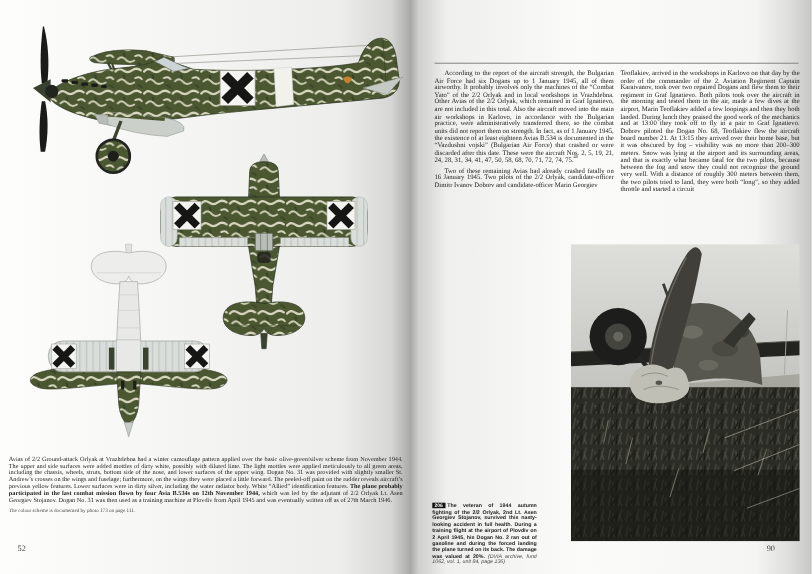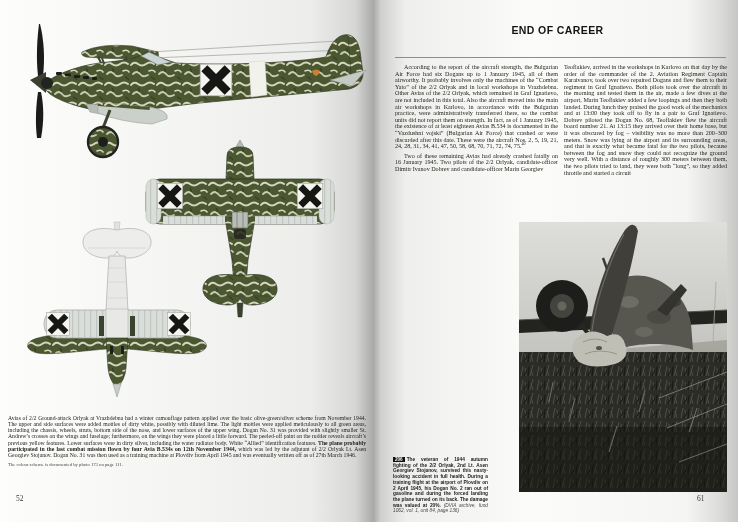--- a/index.html
+++ b/index.html
@@ -134,21 +134,20 @@
       <path d="M113 384 L121 384 L117 397 Z" fill="#c9cdc8" stroke="#8a8e89" stroke-width="0.5"></path>
     </g>
   </svg>
 
   <p class="abs art-caption"><span>Avias of 2/2 Ground-attack Orlyak at Vrazhdebna had a winter camouflage pattern applied over the basic olive-green/silver scheme from November 1944. The upper and side surfaces were added mottles of dirty white, possibly with diluted lime. The light mottles were applied meticulously to all green areas, including the chassis, wheels, struts, bottom side of the nose, and lower surfaces of the upper wing. Dogan No. 31 was provided with slightly smaller St. Andrew’s crosses on the wings and fuselage; furthermore, on the wings they were placed a little forward. The peeled-off paint on the rudder reveals aircraft’s previous yellow features. Lower surfaces were in dirty silver, including the water radiator body. White “Allied” identification features.</span>
       <span class="bold">The plane probably participated in the last combat mission flown by four Avia B.534s on 12th November 1944,</span>
       <span>which was led by the adjutant of 2/2 Orlyak Lt. Asen Georgiev Stojanov. Dogan No. 31 was then used as a training machine at Plovdiv from April 1945 and was eventually written off as of 27th March 1946.</span></p>
   <div class="abs foot">The colour scheme is documented by photo 173 on page 111.</div>
   <div class="abs pageno pn-left">52</div>
 
-  <div class="abs title1">END OF CAREER</div>
   <div class="abs rule"></div>
 
   <div class="abs col col1">
     <p class="indent"><span>According to the report of the aircraft strength, the Bulgarian Air Force had six Dogans up to 1 January 1945, all of them airworthy. It probably involves only the machines of the “Combat Yato” of the 2/2 Orlyak and in local workshops in Vrazhdebna. Other Avias of the 2/2 Orlyak, which remained in Graf Ignatievo, are not included in this total. Also the aircraft moved into the main air workshops in Karlovo, in accordance with the Bulgarian practice, were administratively transferred there, so the combat units did not report them on strength. In fact, as of 1 January 1945, the existence of at least eighteen Avias B.534 is documented in the “Vazdushni vojski” (Bulgarian Air Force) that crashed or were discarded after this date. These were the aircraft Nos. 2, 5, 19, 21, 24, 28, 31, 34, 41, 47, 50, 58, 68, 70, 71, 72, 74, 75.</span><sup>40</sup></p>
     <p class="indent">Two of these remaining Avias had already crashed fatally on 16 January 1945. Two pilots of the 2/2 Orlyak, candidate-officer Dimitr Ivanov Dobrev and candidate-officer Marin Georgiev</p>
   </div>
   <div class="abs col col2">
     <p>Teoflakiev, arrived in the workshops in Karlovo on that day by the order of the commander of the 2. Aviation Regiment Captain Karaivanov, took over two repaired Dogans and flew them to their regiment in Graf Ignatievo. Both pilots took over the aircraft in the morning and tested them in the air, made a few dives at the airport, Marin Teoflakiev added a few loopings and then they both landed. During lunch they praised the good work of the mechanics and at 13:00 they took off to fly in a pair to Graf Ignatievo. Dobrev piloted the Dogan No. 68, Teoflakiev flew the aircraft board number 21. At 13:15 they arrived over their home base, but it was obscured by fog – visibility was no more than 200–300 meters. Snow was lying at the airport and its surrounding areas, and that is exactly what became fatal for the two pilots, because between the fog and snow they could not recognize the ground very well. With a distance of roughly 300 meters between them, the two pilots tried to land, they were both “long”, so they added throttle and started a circuit</p>
   </div>
 
@@ -189,15 +188,15 @@
     <path d="M30 180 L34 160 M50 200 L56 176 M120 190 L126 168 M170 210 L178 186 M90 230 L98 204" stroke="#81816f" stroke-width="0.8" fill="none"></path>
     <line x1="140" y1="176" x2="208" y2="150" stroke="#9a9a8c" stroke-width="0.7"></line>
     <line x1="148" y1="206" x2="208" y2="182" stroke="#9a9a8c" stroke-width="0.7"></line>
     <line x1="160" y1="240" x2="208" y2="222" stroke="#8a8a7e" stroke-width="0.7"></line>
     <line x1="197" y1="60" x2="194" y2="120" stroke="#a8a8a0" stroke-width="0.8"></line>
   </svg>
 
   <div class="abs photo-caption"><span class="badge">206</span><span>The veteran of 1944 autumn fighting of the 2/2 Orlyak, 2nd Lt. Asen Georgiev Stojanov, survived this nasty-looking accident in full health. During a training flight at the airport of Plovdiv on 2 April 1945, his Dogan No. 2 ran out of gasoline and during the forced landing the plane turned on its back. The damage was valued at 20%.</span>
      <span class="src">(DVIA archive, fund 1062, vol. 1, unit 84, page 136)</span></div>
 
-  <div class="abs pageno pn-right">61</div>
+  <div class="abs pageno pn-right">90</div>
 
 </div>
 
 </body></html>

